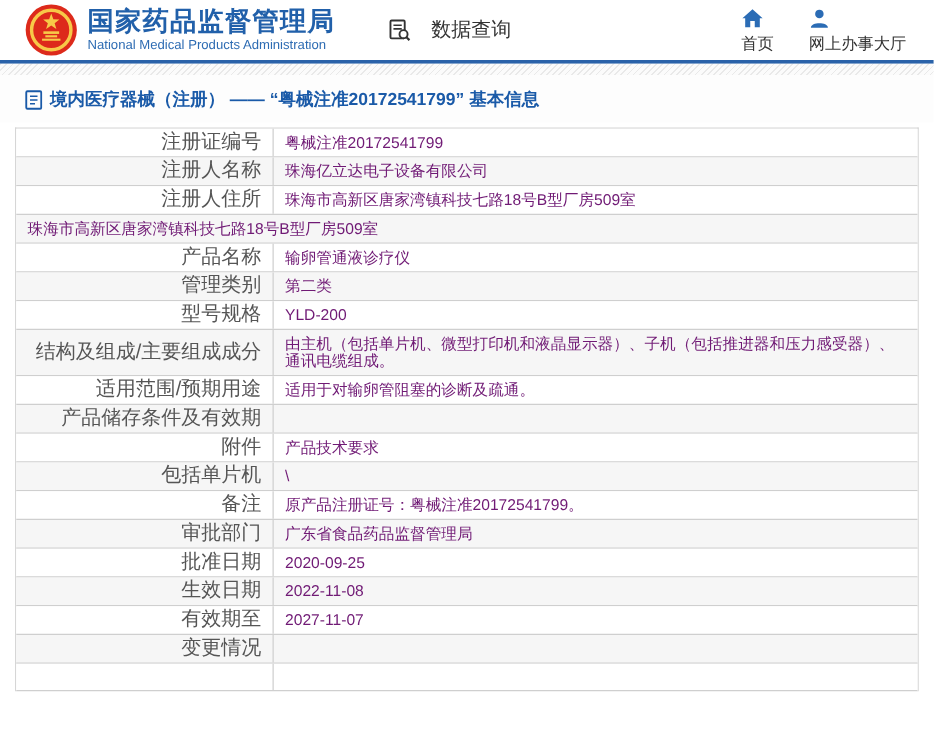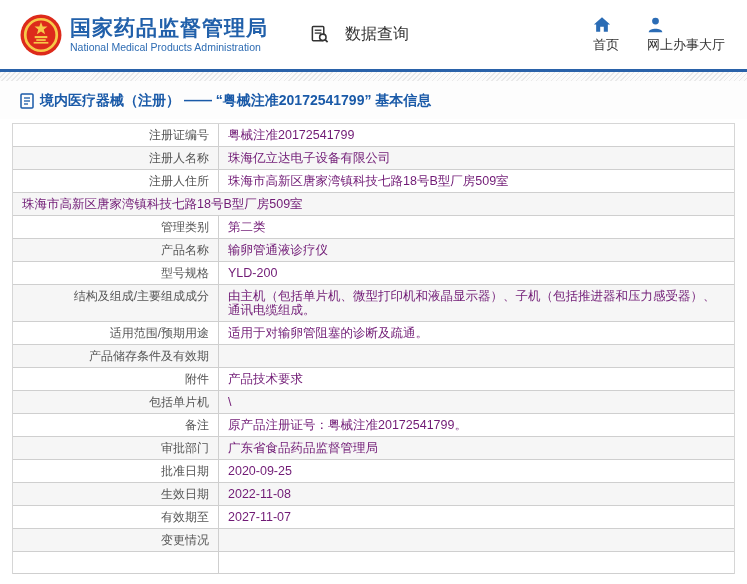--- a/index.html
+++ b/index.html
@@ -1,20 +1,20 @@
 <!DOCTYPE html>
 <html><head>
 <meta charset="utf-8">
 <style>
   * { margin:0; padding:0; box-sizing:border-box; }
   html,body { width:747px; height:584px; overflow:hidden; background:#fff;
     font-family:"Liberation Sans","DejaVu Sans",sans-serif; }
 
   
-  .header { height:69px; display:flex; align-items:center; padding:0 22px 0 20px; background:#fff; }
+  .header { height:48px; display:flex; align-items:center; padding:0 22px 0 20px; background:#fff; }
   .logo { display:flex; align-items:center; gap:8px; }
   .emblem { width:42px; height:42px; flex:0 0 auto; }
   .org-names { display:flex; flex-direction:column; line-height:1.15; }
   .org-title { color:#2160aa; font-size:21px; font-weight:bold; letter-spacing:1px; }
   .org-subtitle { color:#2e6cb3; font-size:10.5px; margin-top:0; }
   .data-query { display:flex; align-items:center; gap:16px; margin-left:42px; color:#333;
     font-size:16px; cursor:pointer; }
   .nav { margin-left:auto; display:flex; gap:28px; }
   .nav-item { display:flex; flex-direction:column; align-items:flex-start; gap:3px; cursor:pointer; }
   .nav-item .nv-icon { height:18px; display:flex; align-items:flex-end; }
@@ -25,22 +25,22 @@
     background:repeating-linear-gradient(135deg,#e9e9e9 0 1px,#fbfbfb 1px 3.5px); }
 
   
   .section-title { display:flex; align-items:center; gap:6px; padding:11px 20px 9px 20px;
     color:#1a5aa8; font-size:14px; font-weight:bold; background:#fdfdfd; }
 
   
   .info-table { margin:4px 12px 0 12px; border:1px solid #d6d6d6; border-bottom:none; }
   .tr { display:flex; min-height:22px; border-bottom:1px solid #cfcfcf; background:#fff; }
   .tr:nth-child(even) { background:#f6f6f6; }
-  .th { width:206px; flex:0 0 206px; display:flex; justify-content:flex-end;
-    gap:4px; text-align:right; padding:4px 9px; color:#555; font-size:12px; line-height:14px;
+  .th { width:206px; flex:0 0 206px; display:flex; align-items:center; justify-content:flex-end;
+    gap:4px; text-align:right; padding:4px 9px; color:#555; font-size:16px; line-height:14px;
     border-right:1px solid #cfcfcf; }
   .td { flex:1; display:flex; align-items:center; padding:4px 9px; color:#701a75;
     font-size:12.5px; line-height:14px; white-space:pre-line; }
 </style>
 </head>
 <body>
 
 <div class="header">
   <div class="logo">
     <svg class="emblem" viewBox="0 0 40 40">
@@ -123,30 +123,30 @@
       </div>
     <div class="td">珠海市高新区唐家湾镇科技七路18号B型厂房509室</div>
   </div>
 
   <div class="tr">
     <div class="td">珠海市高新区唐家湾镇科技七路18号B型厂房509室</div>
   </div>
 
   <div class="tr">
     <div class="th">
+        <span>产品名称</span>
+      </div>
+    <div class="td">输卵管通液诊疗仪</div>
+  </div>
+
+  <div class="tr">
+    <div class="th">
         <span>管理类别</span>
       </div>
     <div class="td">第二类</div>
-  </div>
-
-  <div class="tr">
-    <div class="th">
-        <span>产品名称</span>
-      </div>
-    <div class="td">输卵管通液诊疗仪</div>
   </div>
 
   <div class="tr">
     <div class="th">
         <span>型号规格</span>
       </div>
     <div class="td">YLD-200</div>
   </div>
 
   <div class="tr">

